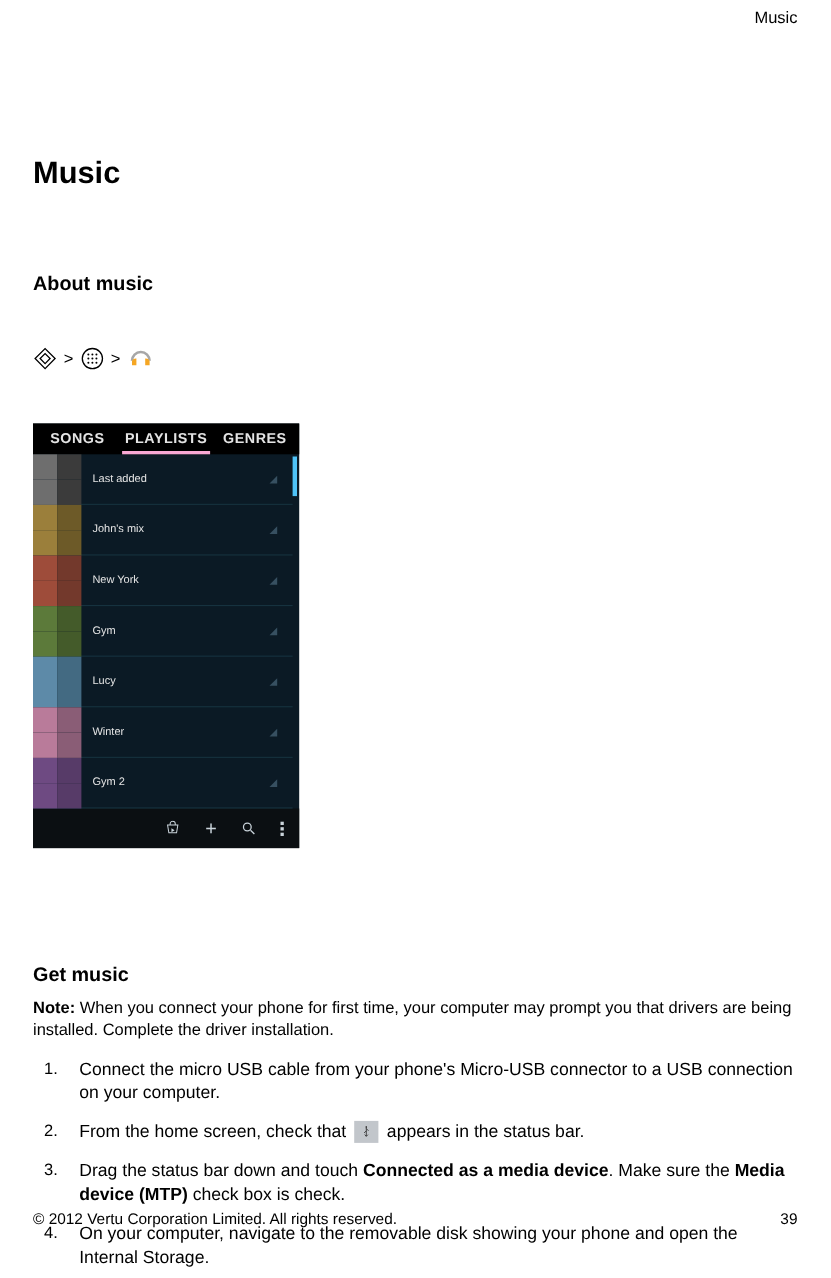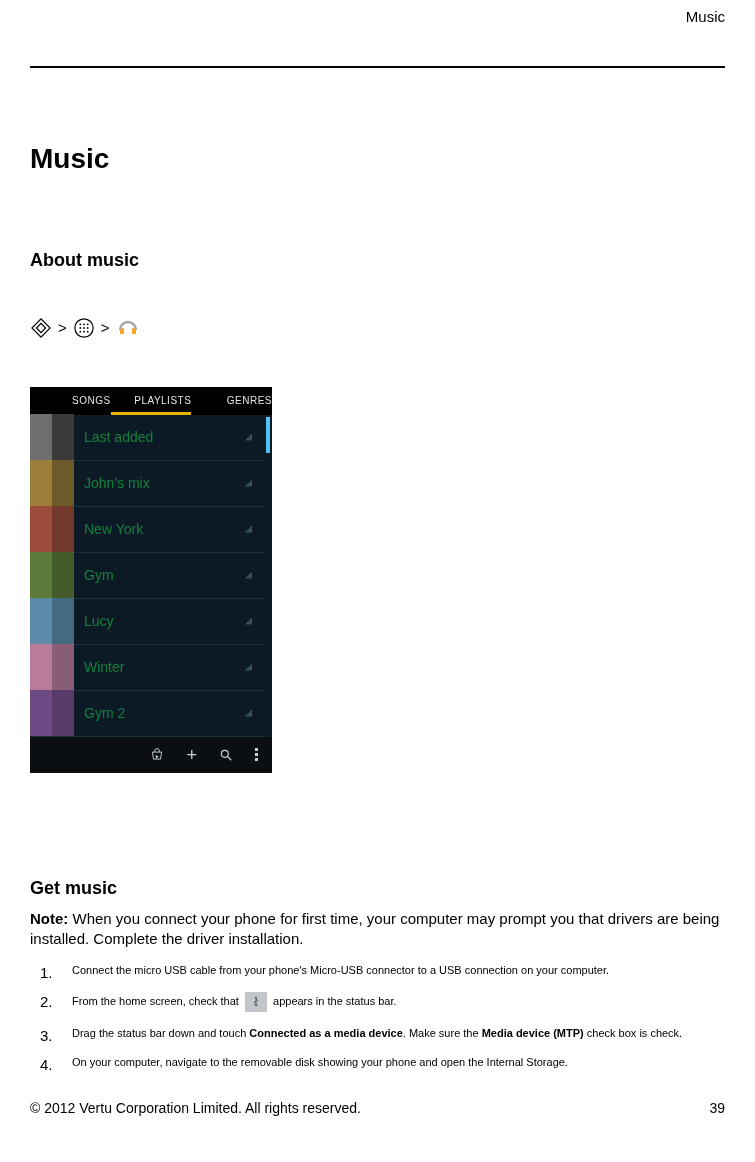--- a/index.html
+++ b/index.html
@@ -59,29 +59,29 @@
   }
   .phone-tabs {
     display: flex;
     background: #000;
     height: 28px;
     align-items: stretch;
   }
   .phone-tab {
     flex: 1;
     color: #e4e4e4;
-    font-size: 10px;
-    font-weight: normal;
+    font-size: 13px;
+    font-weight: bold;
     letter-spacing: 0.5px;
-    text-align: right;
+    text-align: center;
     line-height: 28px;
     border-bottom: 2px solid transparent;
   }
   .phone-tab.active {
-    border-bottom: 3px solid #eab308;
+    border-bottom: 3px solid #f9a8d4;
   }
   .phone-list {
     position: relative;
     padding-right: 6px;
   }
   .phone-scrollbar {
     position: absolute;
     right: 2px;
     top: 2px;
     width: 4px;
@@ -100,22 +100,22 @@
     width: 44px;
     height: 46px;
     flex-wrap: wrap;
   }
   .playlist-row .swatches span {
     width: 22px;
     height: 23px;
   }
   .playlist-row .name {
     margin-left: 10px;
-    color: #15803d;
-    font-size: 14px;
+    color: #e5e5e5;
+    font-size: 10px;
   }
   .playlist-row .caret {
     position: absolute;
     right: 14px;
     top: 50%;
     transform: translateY(-50%);
     width: 0; height: 0;
     border-left: 7px solid transparent;
     border-bottom: 7px solid #375061;
   }
@@ -143,21 +143,21 @@
     margin-bottom: 14px;
   }
   ol.steps {
     list-style: none;
     counter-reset: step;
     padding-left: 28px;
   }
   ol.steps li {
     counter-increment: step;
     position: relative;
-    font-size: 11px;
+    font-size: 16px;
     line-height: 1.35;
     margin-bottom: 14px;
     padding-left: 14px;
   }
   ol.steps li::before {
     content: counter(step) ".";
     position: absolute;
     left: -18px;
     top: 0;
     font-size: 15px;

